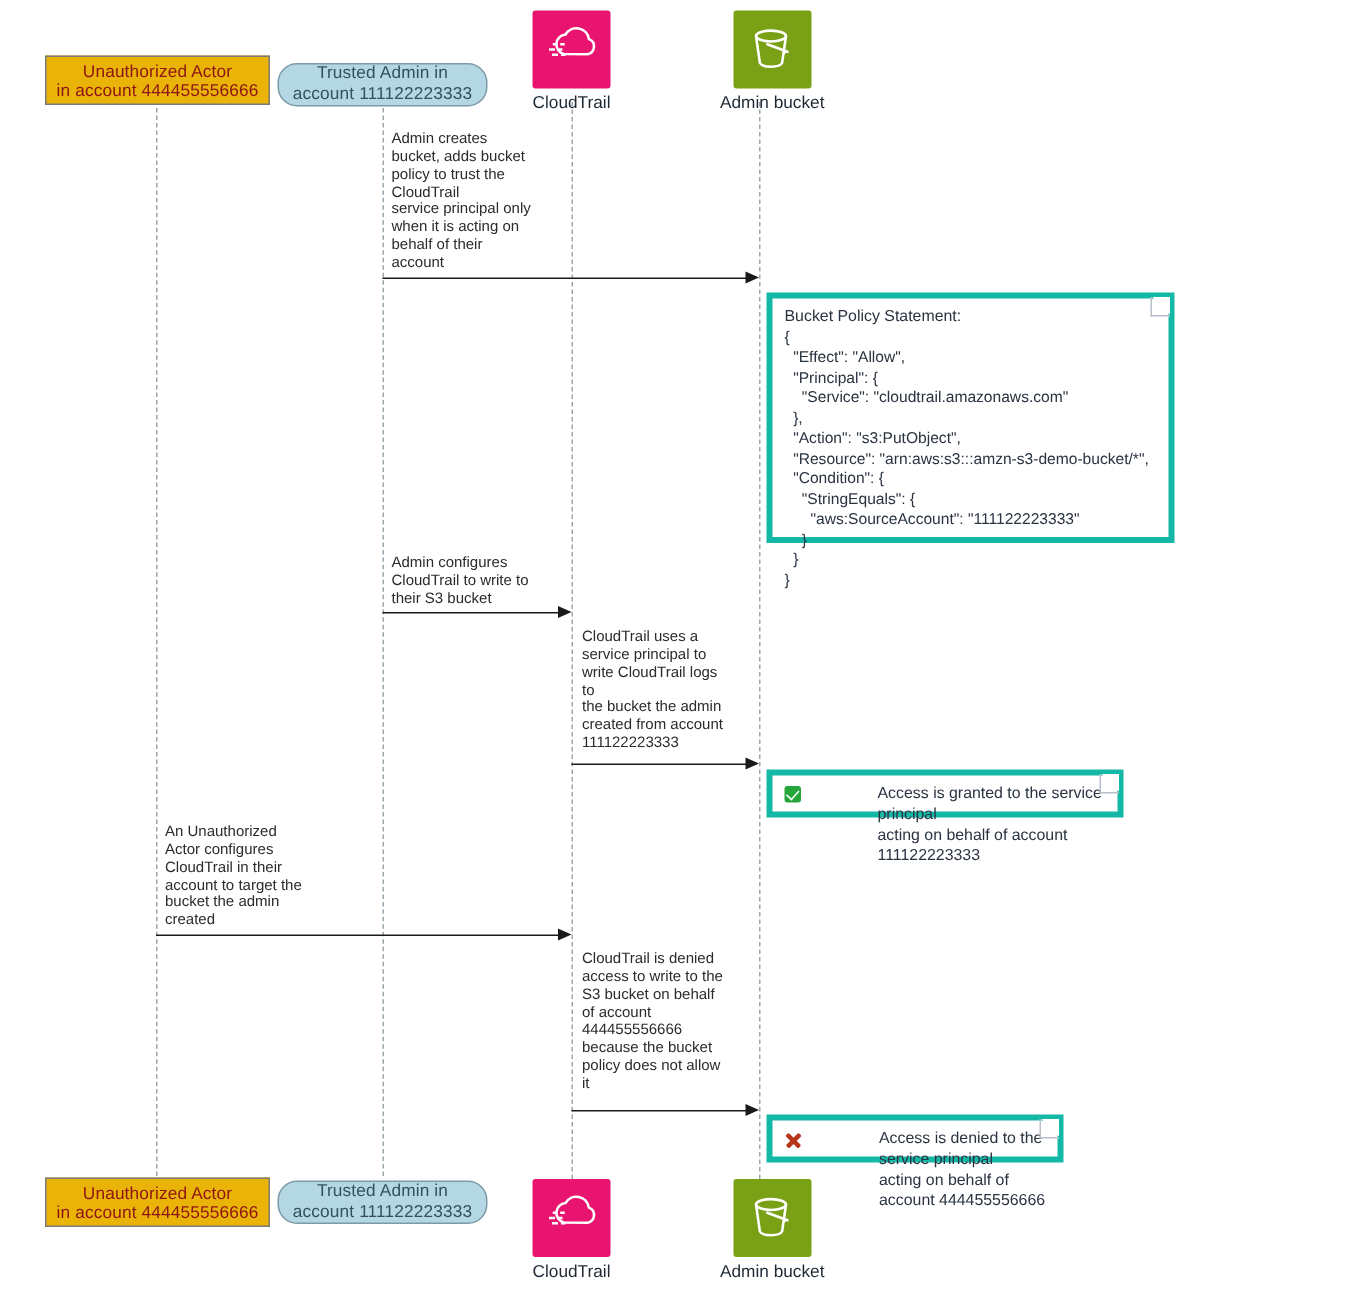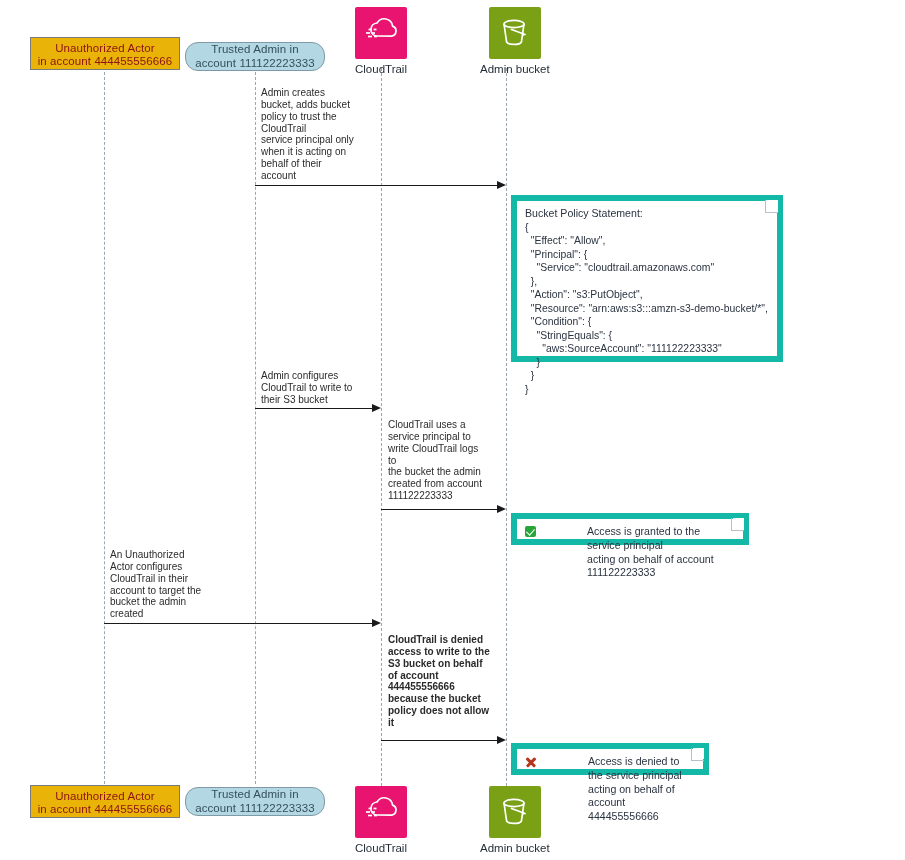--- a/index.html
+++ b/index.html
@@ -98,21 +98,21 @@
     color: #2b2b2b;
     line-height: 1.185;
     white-space: pre-line;
   }
 
   
   .note {
     position: absolute;
     box-sizing: border-box;
     background: #ffffff;
-    border: 6px solid #14b8a6;
+    border: 4px solid #14b8a6;
     font-size: 10.6px;
     color: #2a3340;
     line-height: 1.30;
   }
   .note .fold {
     position: absolute;
     top: -1px; right: -1px;
     width: 12px; height: 12px;
     background:
       linear-gradient(225deg, #ffffff 0 50%, transparent 50% 100%);
@@ -281,21 +281,21 @@
 
   <div class="msg-label" style="left:110px; top:549px; width:124px;">An Unauthorized
 Actor configures
 CloudTrail in their
 account to target the
 bucket the admin
 created</div>
   <div class="msg-line" style="left:104px; top:623px; width:269px;"></div>
   <div class="arrowhead" style="left:372px; top:618.5px;"></div>
 
-  <div class="msg-label" style="left:388px; top:634px; width:122px;font-weight:bold;">CloudTrail is denied
+  <div class="msg-label" style="left:388px; top:634px; width:122px;">CloudTrail is denied
 access to write to the
 S3 bucket on behalf
 of account
 444455556666
 because the bucket
 policy does not allow
 it</div>
   <div class="msg-line" style="left:381px; top:740px; width:117px;"></div>
   <div class="arrowhead" style="left:497px; top:735.5px;"></div>
 

